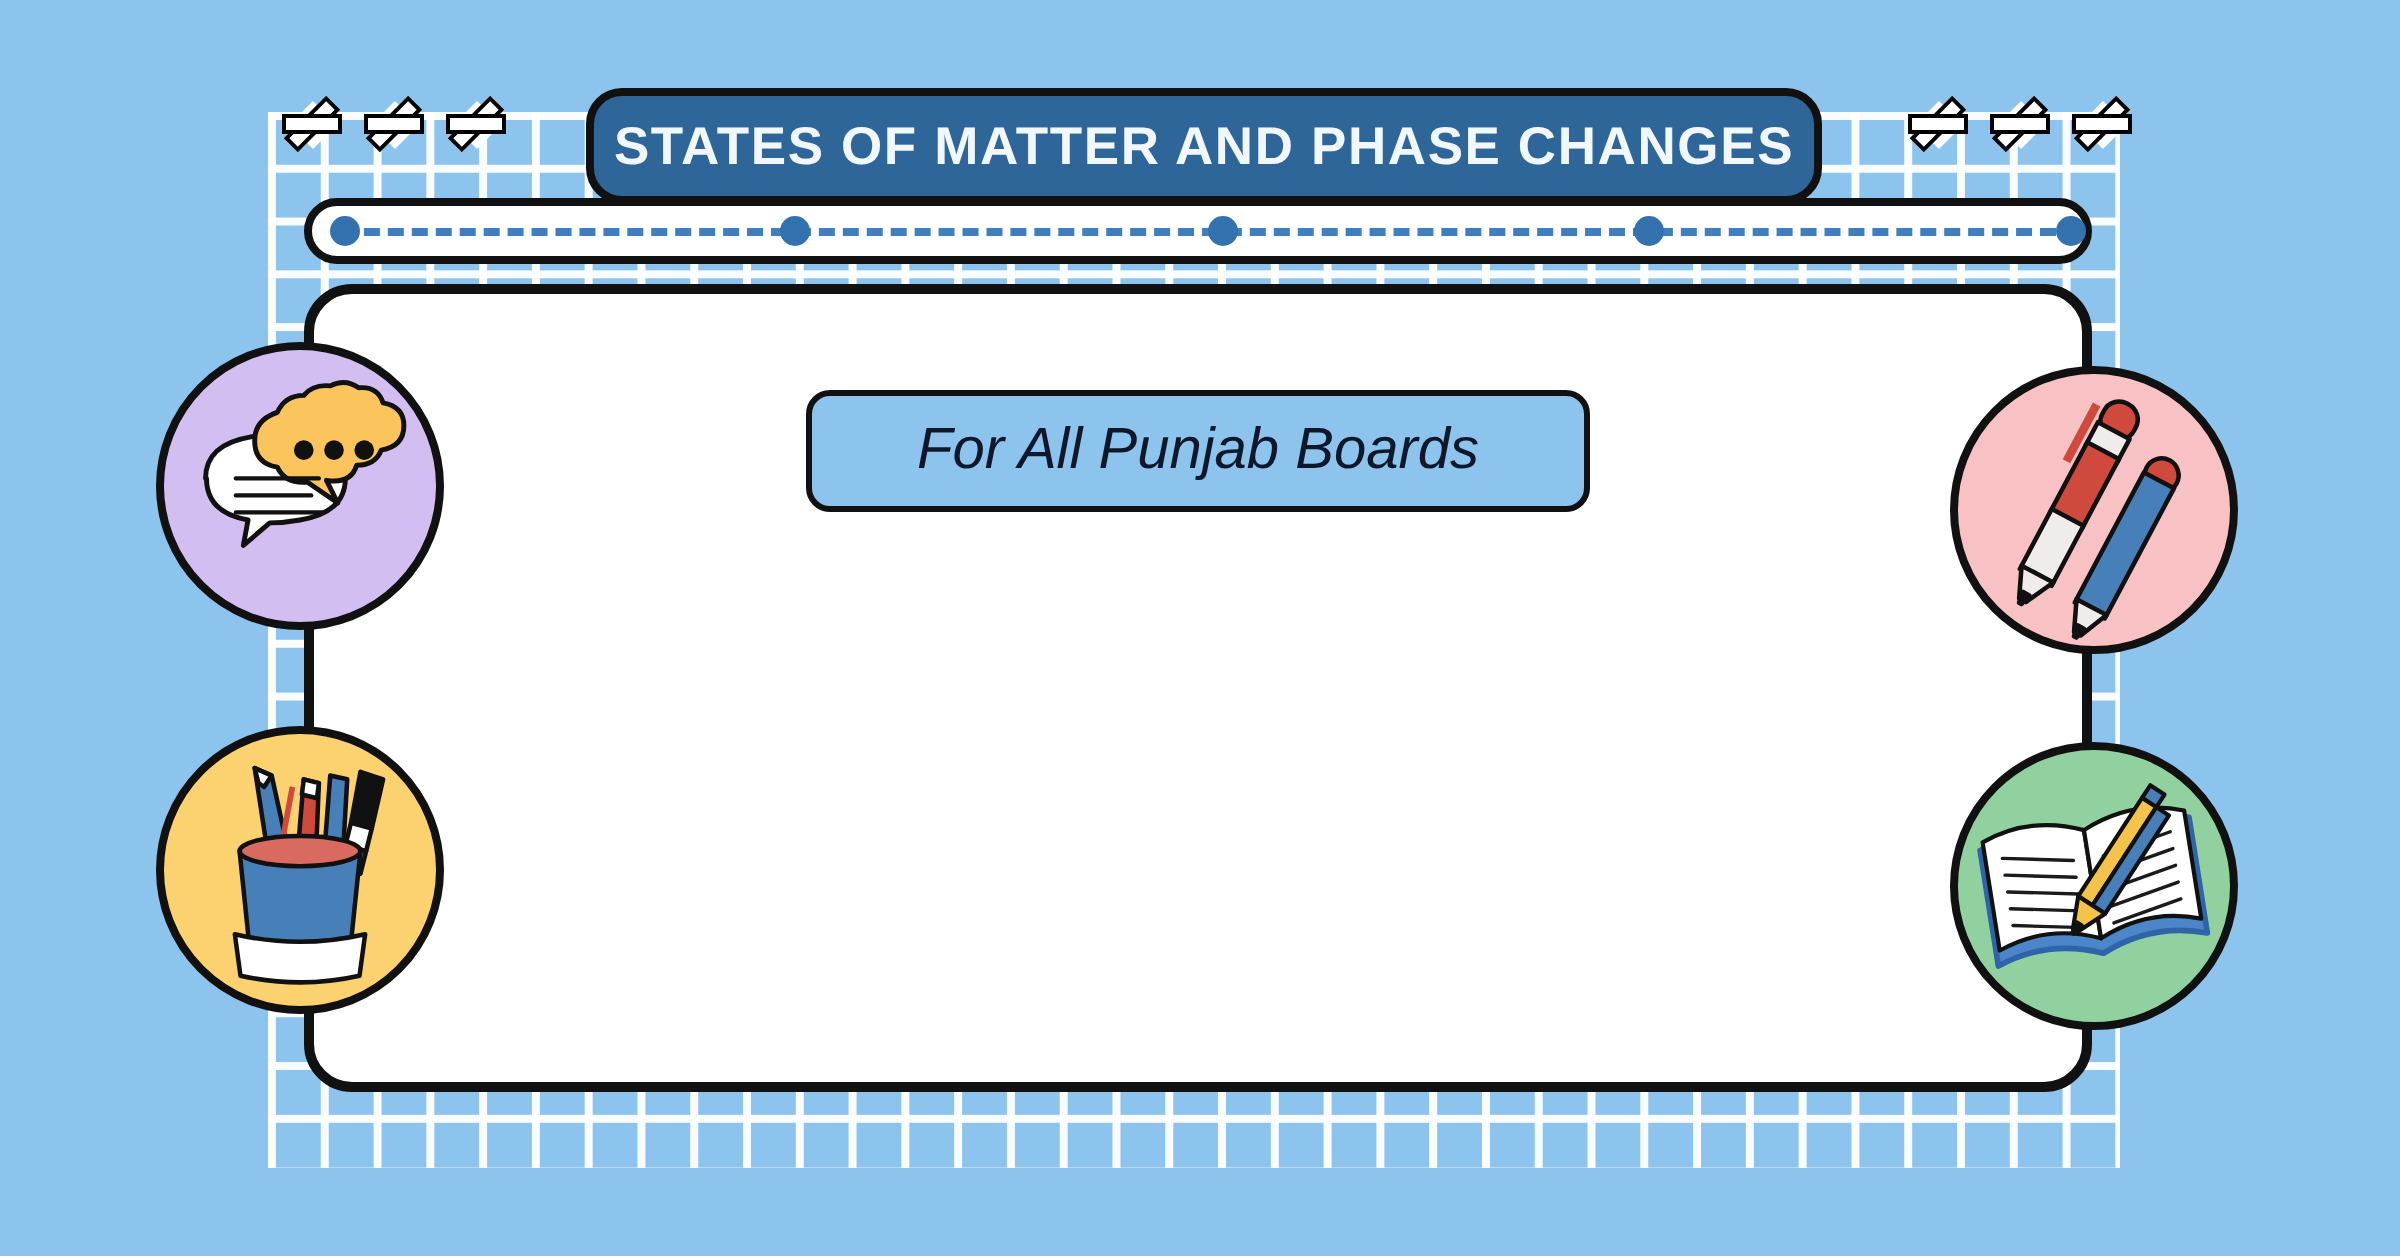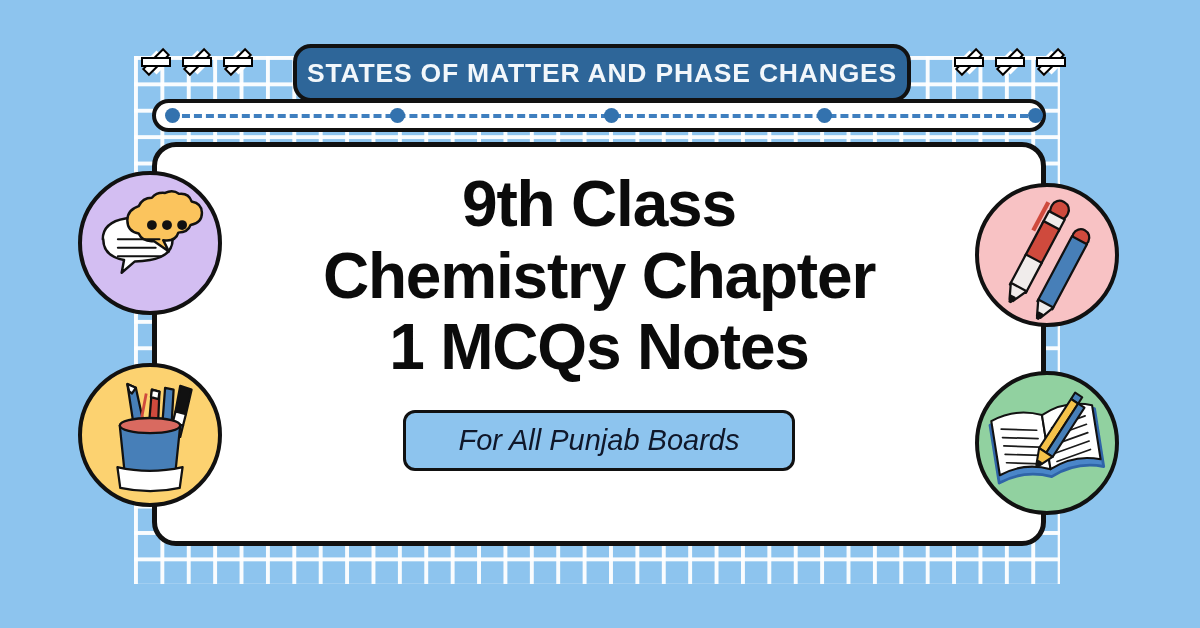--- a/index.html
+++ b/index.html
@@ -244,25 +244,20 @@
     <div class="slider-dot" style="left:668px;"></div>
     <div class="slider-dot" style="left:879px;"></div>
   </div>
 
   <div id="banner">
     <span id="banner-text">STATES OF MATTER AND PHASE CHANGES</span>
   </div>
 
   <div id="card">
     <div id="card-inner">
-      <div id="main-title">
-        <div>9th Class</div>
-        <div>Chemistry Chapter</div>
-        <div>1 MCQs Notes</div>
-      </div>
       <div id="subtitle-pill">
         <span id="subtitle-text">For All Punjab Boards</span>
       </div>
     </div>
   </div>
 
   <div class="icon-circle" id="circle-speech">
     <svg viewBox="0 0 144 144" xmlns="http://www.w3.org/2000/svg">
       <g stroke="#111" stroke-width="2.6" stroke-linejoin="round" stroke-linecap="round">
         <path d="M22 68 q0-18 24-22 q12-2 26 0 q24 4 24 22 q0 18-24 22 q-8 1.5-16 1.5 l-14 12 l2.5-13.5 q-22-4-22-22 z" fill="#ffffff"></path>

